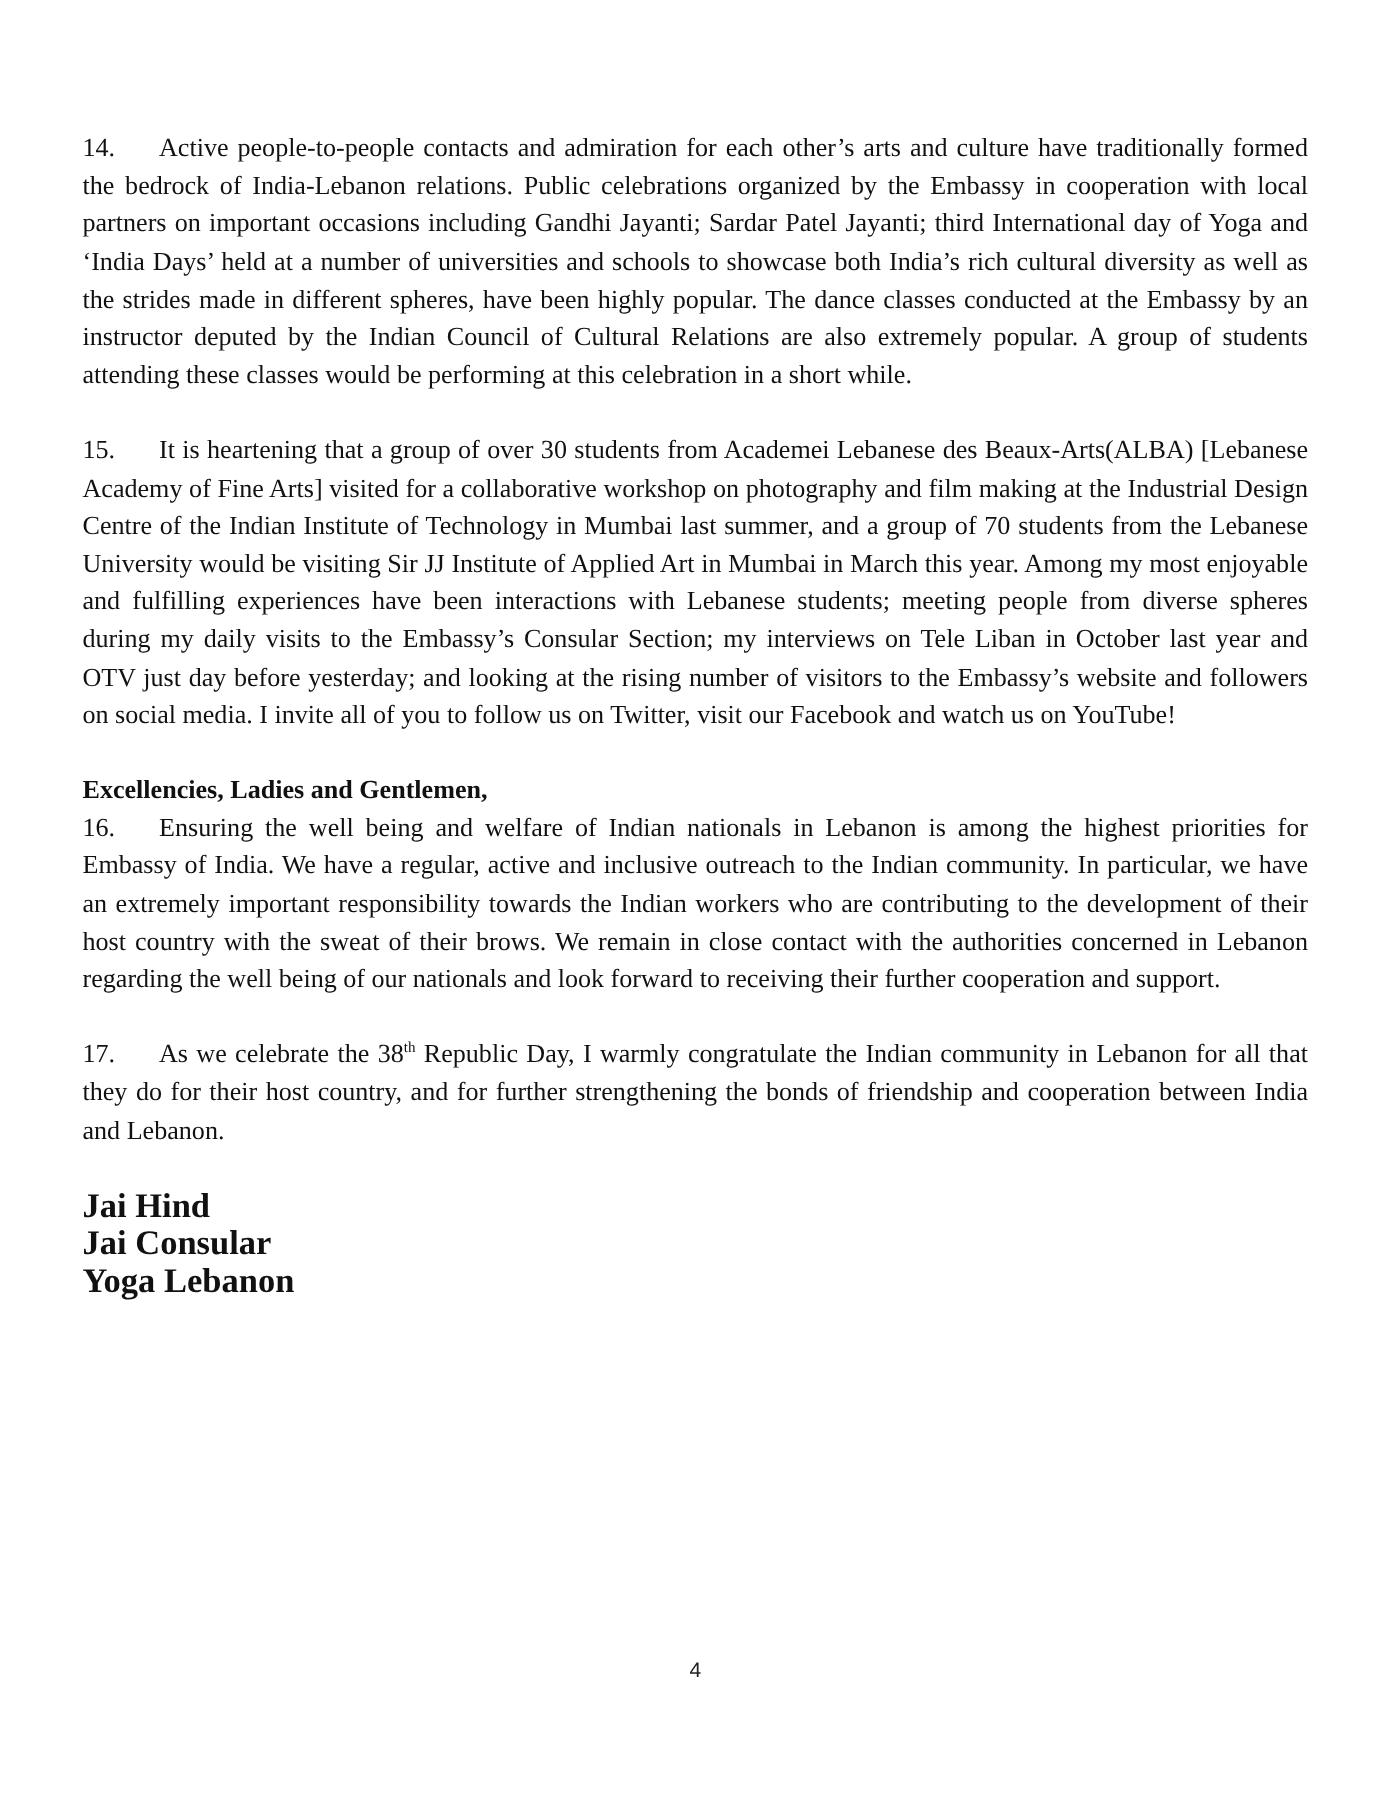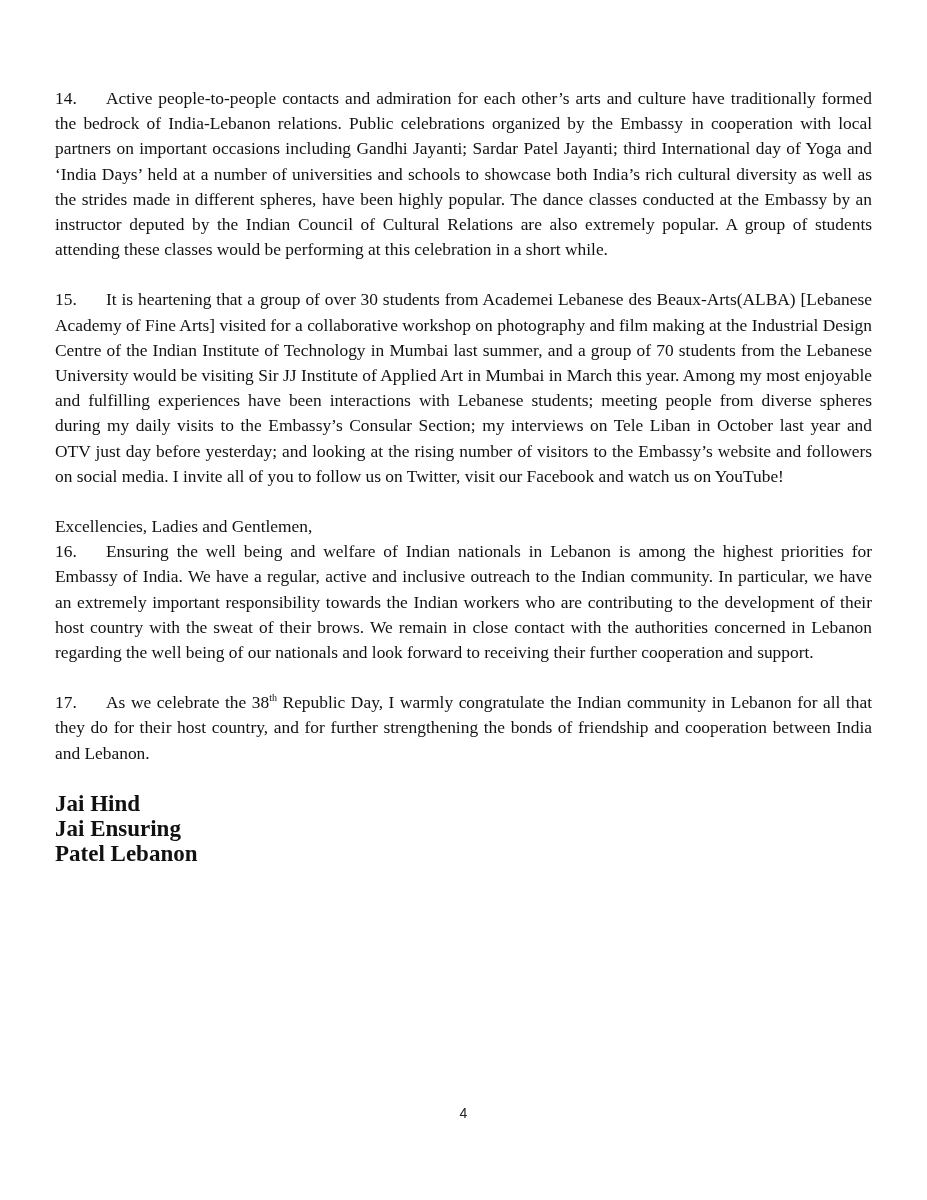--- a/index.html
+++ b/index.html
@@ -27,21 +27,21 @@
       text-align: justify;
       margin: 0 0 25px 0;
     }
     .para .num {
       display: inline-block;
       width: 51px;
     }
     .heading {
       font-size: 17.4px;
       line-height: 25.2px;
-      font-weight: normal;
+      font-weight: bold;
       margin: 0;
     }
     .closing {
       margin-top: 0;
     }
     .closing div {
       font-size: 23px;
       line-height: 25.2px;
       font-weight: bold;
     }
@@ -78,18 +78,18 @@
   <p class="para">
     <span class="num">16.</span><span>Ensuring the well being and welfare of Indian nationals in Lebanon is among the highest priorities for Embassy of India.  We have a regular, active and inclusive outreach to the Indian community.  In particular, we have an extremely important responsibility towards the Indian workers who are contributing to the development of their host country with the sweat of their brows.  We remain in close contact with the authorities concerned in Lebanon regarding the well being of our nationals and look forward to receiving their further cooperation and support.</span>
   </p>
 
   <p class="para">
     <span class="num">17.</span><span>As we celebrate the 38</span><sup>th</sup><span> Republic Day, I warmly congratulate the Indian community in Lebanon for all that they do for their host country, and for further strengthening the bonds of friendship and cooperation between India and Lebanon.</span>
   </p>
 
   <div class="closing">
     <div>Jai Hind</div>
-    <div>Jai Ensuring</div>
-    <div>Patel Lebanon</div>
+    <div>Jai Consular</div>
+    <div>Yoga Lebanon</div>
   </div>
 </div>
 
 <div class="page-number">4</div>
 
 </body></html>

